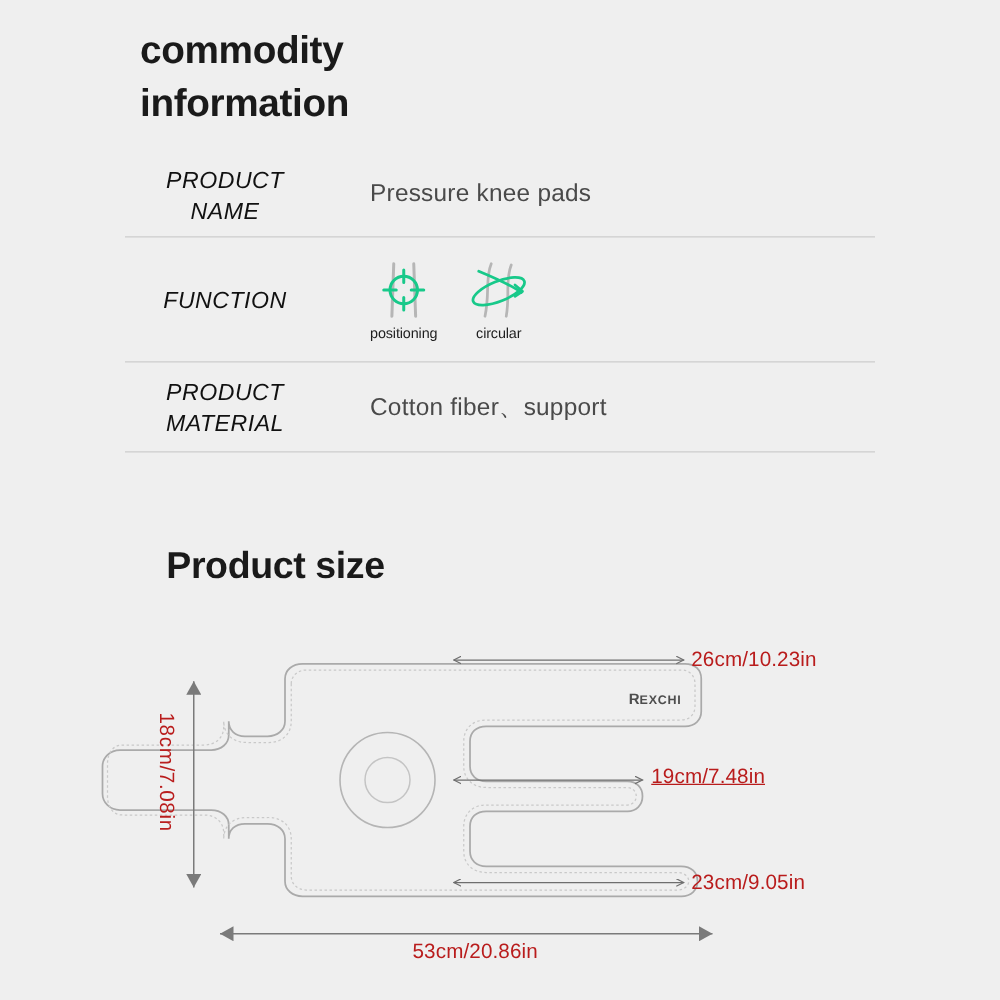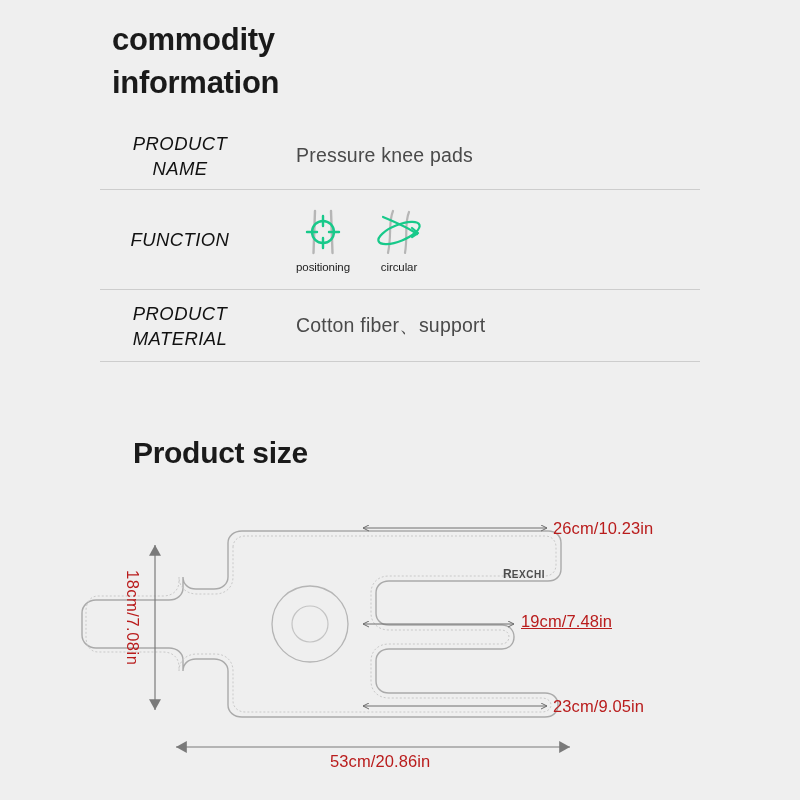--- a/index.html
+++ b/index.html
@@ -127,21 +127,21 @@
   #dim-18 {
     left: 123px;
     top: 570px;
     writing-mode: vertical-rl;
     text-orientation: mixed;
     letter-spacing: 0.5px;
   }
   .brand-mark {
     position: absolute;
     left: 503px;
-    top: 567px;
+    top: 552px;
     font-size: 10px;
     font-weight: bold;
     color: #4d4d4d;
     letter-spacing: 0.6px;
     text-align: right;
   }
   .brand-mark .brand-r {
     font-size: 12px;
     letter-spacing: 0;
   }

